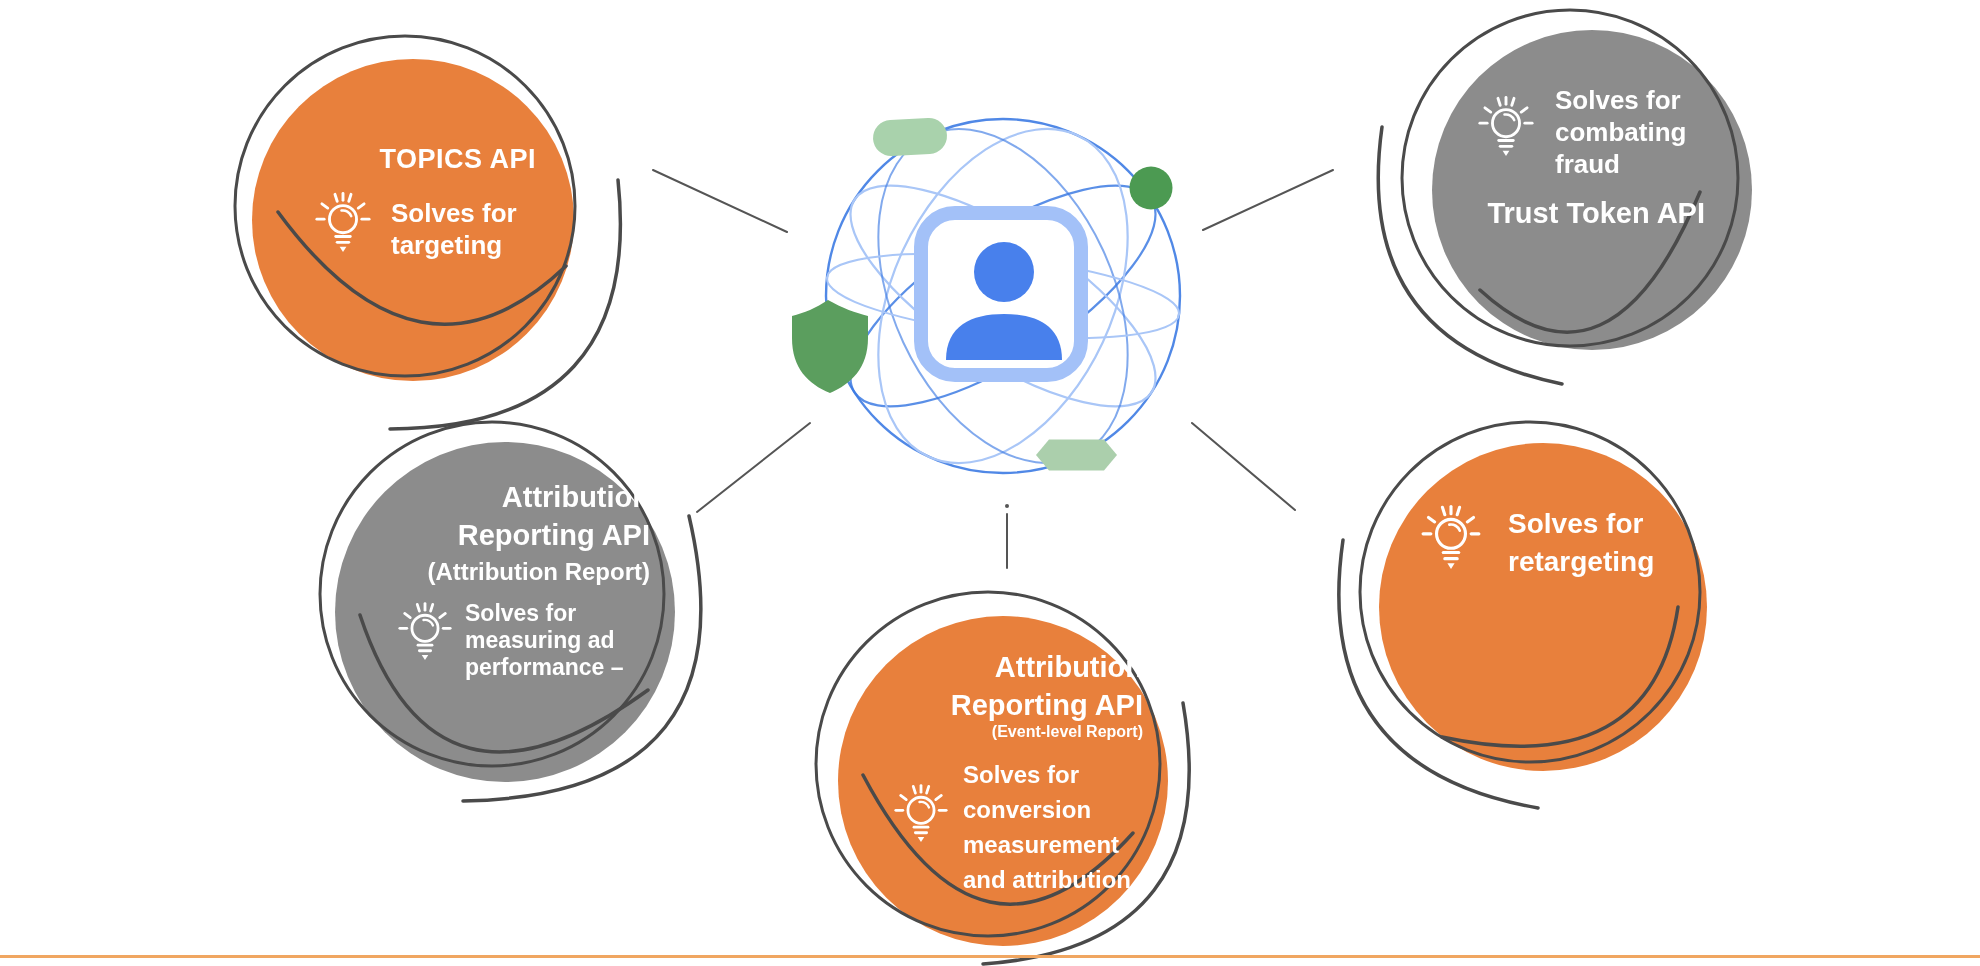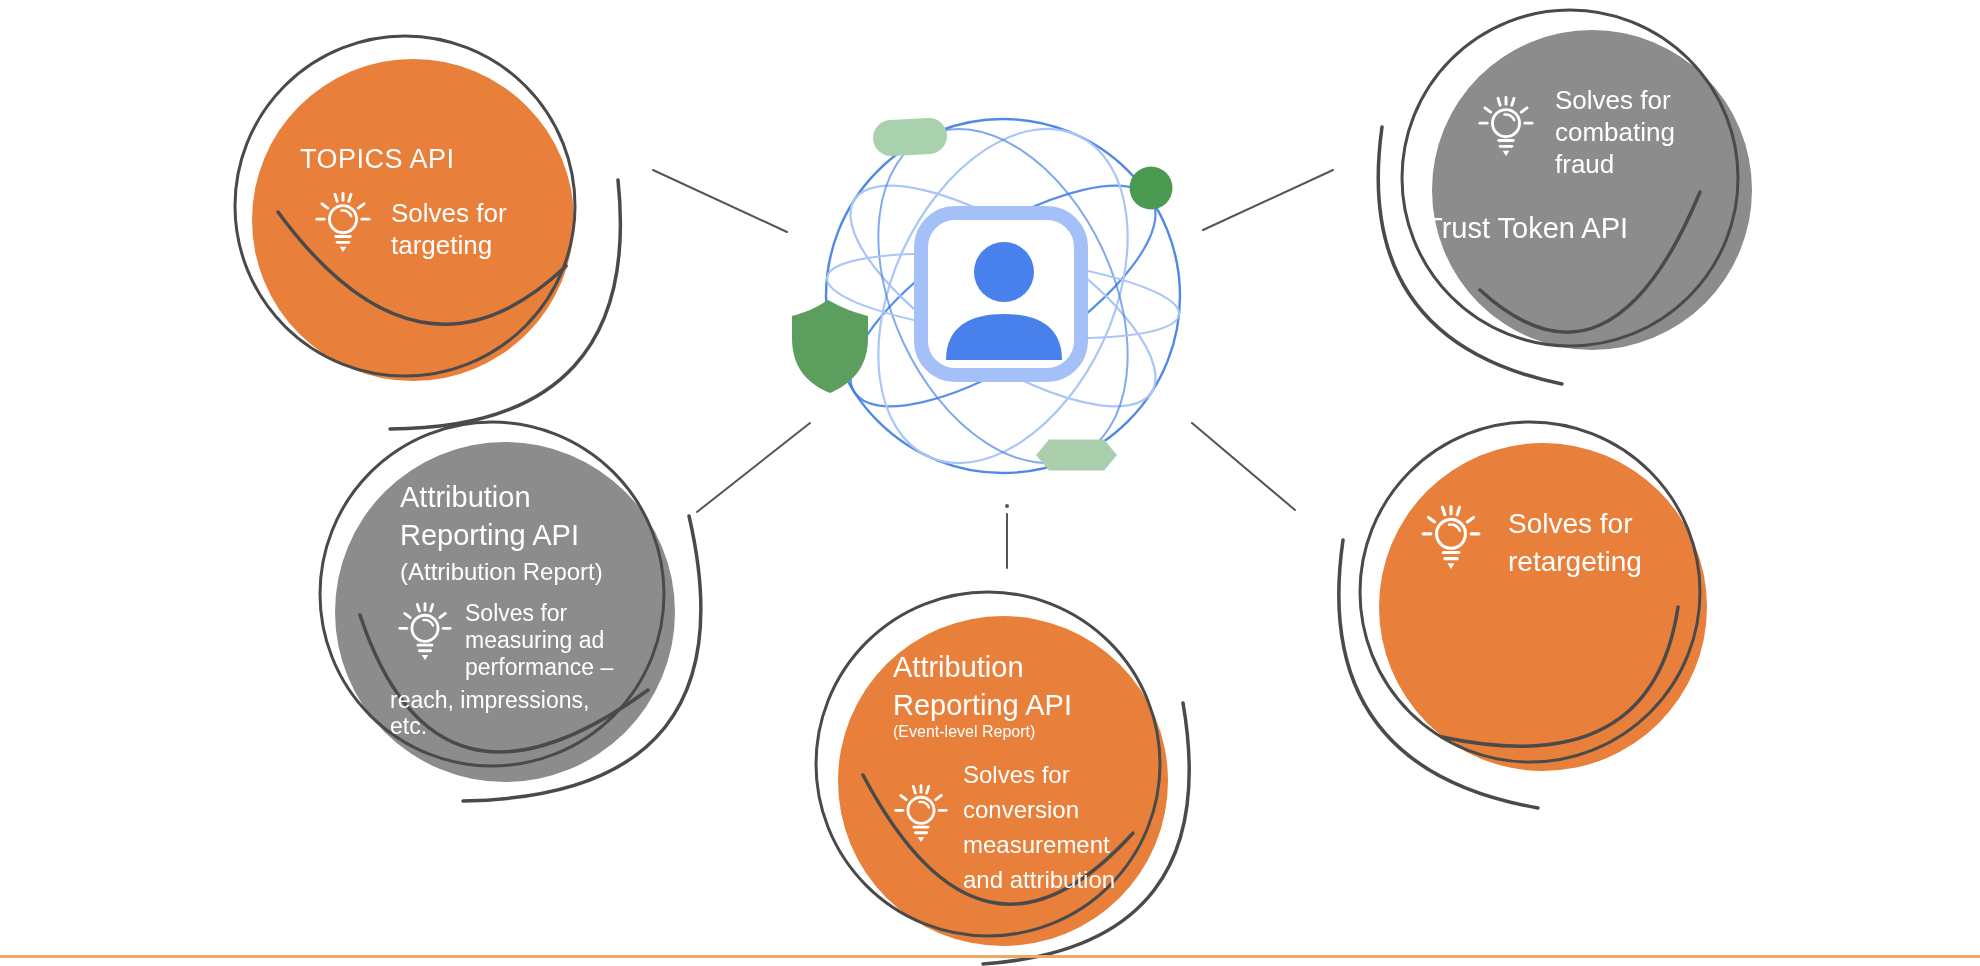--- a/index.html
+++ b/index.html
@@ -6,34 +6,34 @@
     --orange:#E8803C; --gray:#8C8C8C; --ring:#4A4A4A; --connector:#555555;
     --globe-blue:#3D7BE3; --globe-blue-light:#A9C6F7; --badge-border-blue:#A3C1F8;
     --person-blue:#4880EC; --shield-green:#5B9E5E; --dot-green:#4C9A52;
     --pill-green:#A9D2AC; --hexagon-green:#ABCFAC; --text-white:#FFFFFF; --footer-line:#F0A661;
   }
   html,body{margin:0;padding:0;background:#fff;}
   body{width:1980px;height:966px;position:relative;overflow:hidden;
        font-family:"Liberation Sans", sans-serif;}
   .canvas{position:absolute;inset:0;}
   .layer{position:absolute;left:0;top:0;}
-  .txt{position:absolute;color:var(--text-white);font-weight:400;white-space:pre-line;}
-  .ctr{text-align:left;}
+  .txt{position:absolute;color:var(--text-white);font-weight:700;white-space:pre-line;}
+  .ctr{text-align:right;}
   .bulb{position:absolute;}
   .footer-line{position:absolute;left:0;top:955px;width:1980px;height:3px;background:var(--footer-line);}
 
   
   .t-topics-title{left:300px;top:143px;width:236px;font-size:27px;line-height:32px;letter-spacing:.5px;}
   .i-topics{left:314px;top:186px;width:58px;height:76px;}
   .t-topics-solves{left:391px;top:197px;font-size:26px;line-height:32px;}
 
   
   .i-trust{left:1477px;top:90px;width:58px;height:76px;}
   .t-trust-solves{left:1555px;top:84px;font-size:26px;line-height:32px;}
-  .t-trust-title{left:1425px;top:212px;width:280px;font-size:29px;}
+  .t-trust-title{left:1425px;top:197px;width:280px;font-size:29px;}
 
   
   .t-agg-title{left:400px;top:478px;width:250px;font-size:29px;line-height:38px;}
   .t-agg-sub{left:400px;top:558px;width:250px;font-size:24px;line-height:28px;}
   .i-agg{left:397px;top:596px;width:56px;height:74px;}
   .t-agg-solves{left:465px;top:600px;font-size:23px;line-height:27px;}
   .t-agg-extra{left:390px;top:687px;width:240px;font-size:23px;line-height:26px;}
 
   
   .t-evt-title{left:893px;top:648px;width:250px;font-size:29px;line-height:38px;}
@@ -157,22 +157,20 @@
 combating
 fraud</div>
   <div class="txt ctr t-trust-title">Trust Token API</div>
 
   <div class="txt ctr t-agg-title">Attribution
 Reporting API</div>
   <div class="txt ctr t-agg-sub">(Attribution Report)</div>
   <div class="txt t-agg-solves">Solves for
 measuring ad
 performance –</div>
-  <div class="txt ctr t-agg-extra">reach, impressions,
-etc.</div>
 
   <div class="txt ctr t-evt-title">Attribution
 Reporting API</div>
   <div class="txt ctr t-evt-sub">(Event-level Report)</div>
   <div class="txt t-evt-solves">Solves for
 conversion
 measurement
 and attribution</div>
 
   <div class="txt t-turt-solves">Solves for

